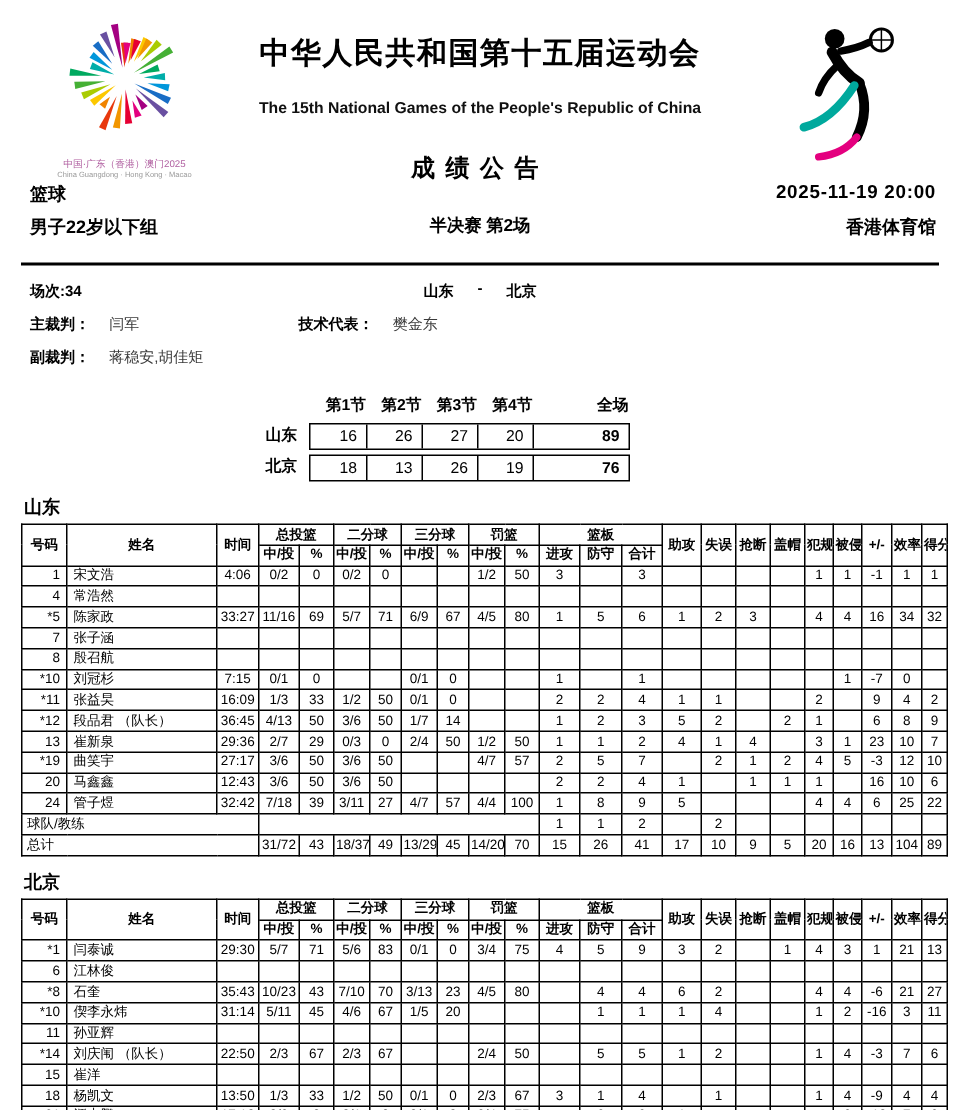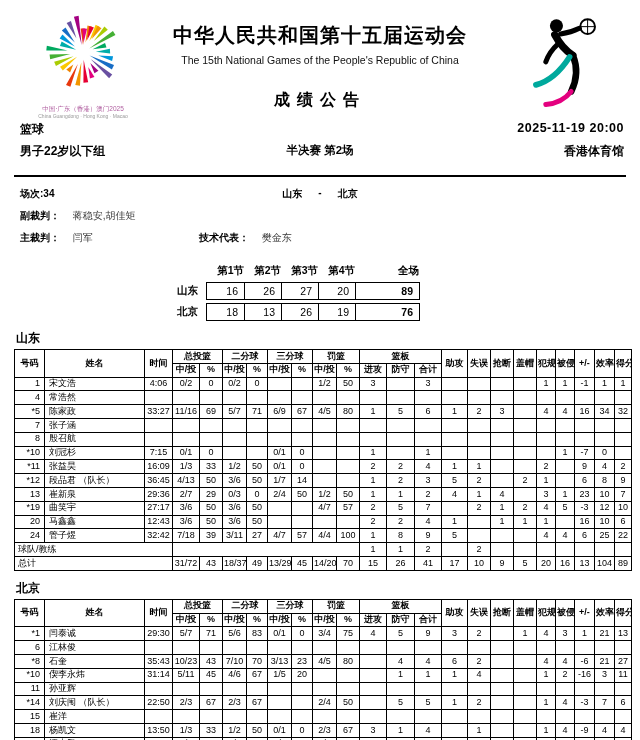--- a/index.html
+++ b/index.html
@@ -7,21 +7,21 @@
     width:640px;height:740px;
     font-family:"Liberation Sans","DejaVu Sans",sans-serif;
     color:#000;position:relative;overflow:hidden;
   }
   .page{padding:8px 14px 4px 14px;}
 
   
   .hdr{position:relative;height:125px;}
   .hdr-center{position:absolute;left:50%;transform:translateX(-50%);top:14px;text-align:center;width:420px;}
   .title-cn{font-size:20px;font-weight:bold;letter-spacing:1px;white-space:nowrap;}
-  .title-en{font-size:10.5px;margin-top:5px;color:#111;}
+  .title-en{font-size:10.5px;margin-top:17px;color:#111;font-weight:bold;}
   .bulletin{font-size:16px;font-weight:bold;letter-spacing:7px;margin-top:24px;}
   .logo-box{position:absolute;left:14px;top:4px;width:110px;text-align:center;}
   .logo-cap{font-size:6.5px;color:#b05fa0;line-height:1.2;margin-top:1px;white-space:nowrap;}
   .logo-cap-en{font-size:5px;color:#999;white-space:nowrap;}
   .picto-box{position:absolute;right:18px;top:6px;width:90px;text-align:center;}
   .hdr-meta{position:relative;height:40px;font-weight:bold;}
   .meta-l1{position:absolute;left:6px;top:-12px;font-size:12px;}
   .meta-r1{position:absolute;right:2px;top:-12px;font-size:12.5px;letter-spacing:.5px;}
   .meta-l2{position:absolute;left:6px;top:10px;font-size:12px;}
   .meta-c2{position:absolute;left:50%;transform:translateX(-50%);top:10px;font-size:11.5px;}
@@ -139,30 +139,30 @@
   <div class="match">
     <div class="m-row">
       <span class="game-no">场次:34</span>
       <span class="matchup">
         <span>山东</span>
         <span>-</span>
         <span>北京</span>
       </span>
     </div>
     <div class="m-row" style="padding-left:6px;">
-      <span class="ref-label">副裁判：</span>
-      <span class="ref-name">蒋稳安,胡佳矩</span>
-    </div>
-    <div class="m-row" style="padding-left:6px;">
       <span class="ref-label">主裁判：</span>
       <span class="ref-name">闫军</span>
       <span class="ref2">
         <span class="ref-label">技术代表：</span>
         <span class="ref-name">樊金东</span>
       </span>
+    </div>
+    <div class="m-row" style="padding-left:6px;">
+      <span class="ref-label">副裁判：</span>
+      <span class="ref-name">蒋稳安,胡佳矩</span>
     </div>
   </div>
 
   <div class="score-wrap" id="score-wrap">
       <div class="s-row s-head">
         <div class="s-label"></div>
         <div class="s-box">
           <div class="s-cell">第1节</div>
           <div class="s-cell">第2节</div>
           <div class="s-cell">第3节</div>

